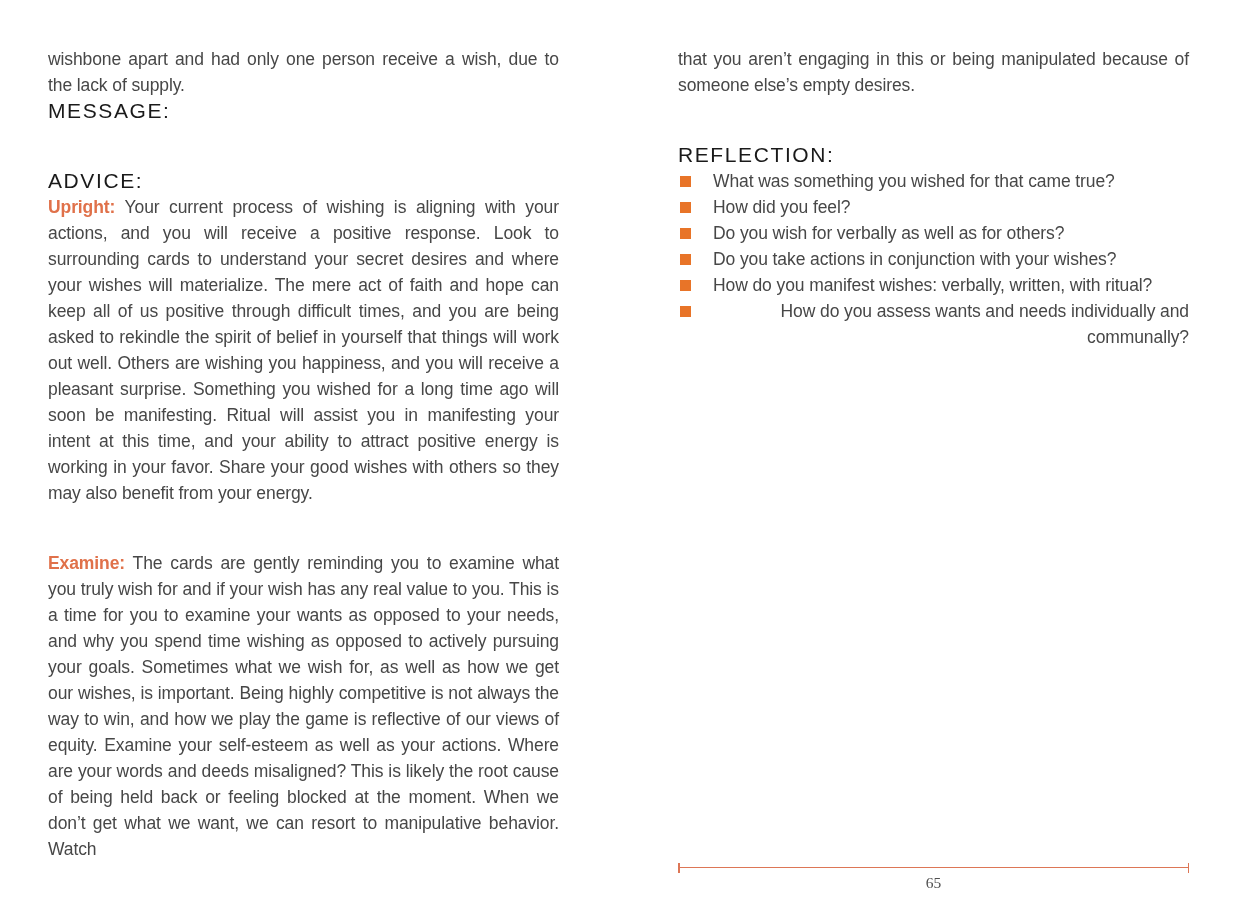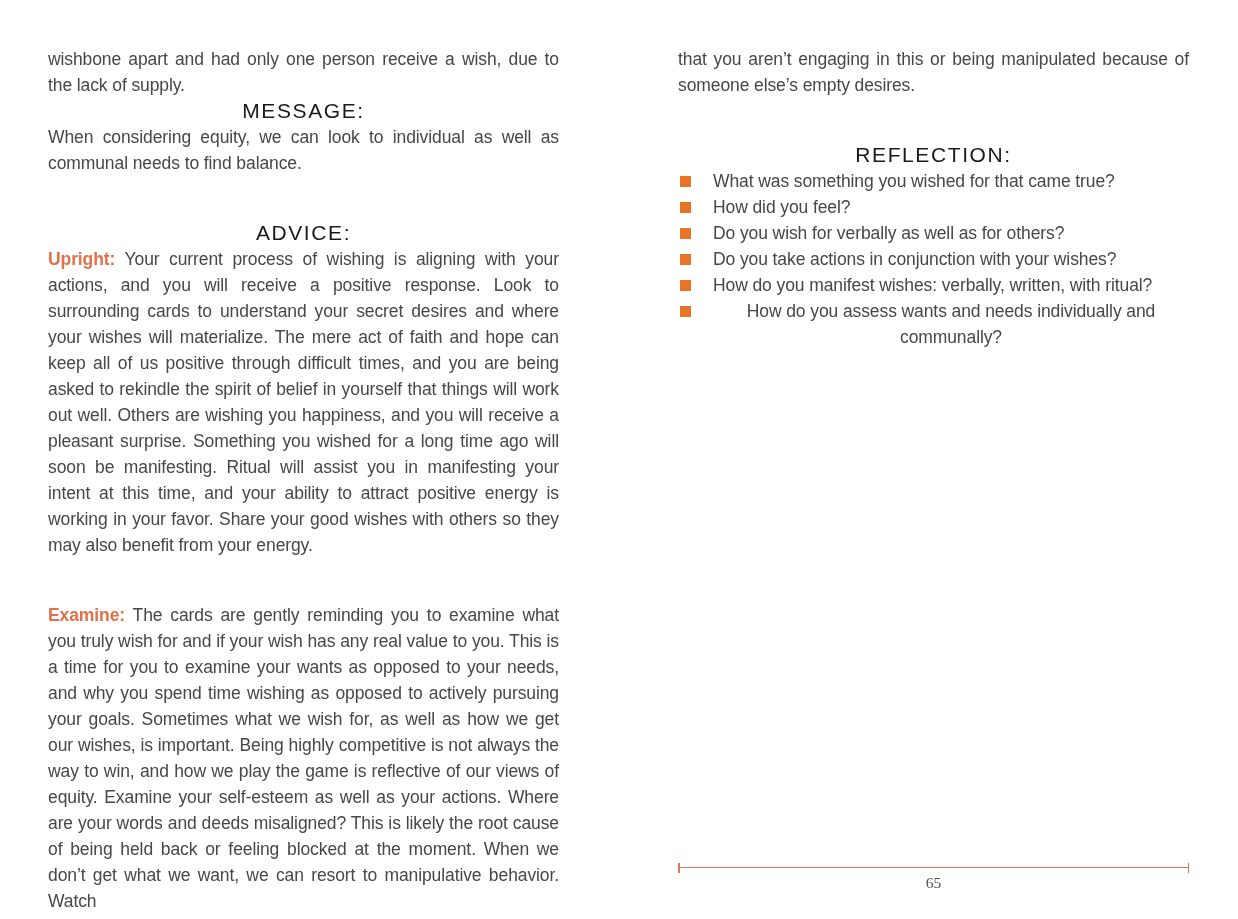--- a/index.html
+++ b/index.html
@@ -43,21 +43,20 @@
     hyphens: auto;
     -webkit-hyphens: auto;
   }
 
   .heading {
     font-size: 21px;
     line-height: 26px;
     font-weight: 500;
     letter-spacing: 1.6px;
     color: var(--heading-text, #1a1a1a);
-    text-align: center;
   }
 
   .gap-above { margin-top: 44px; }
 
   .accent-label {
     color: var(--accent-orange, #e0714a);
     font-weight: bold;
   }
 
   .questions {
@@ -77,21 +76,21 @@
     margin-left: 2px;
     margin-right: 22px;
     background: var(--bullet-orange, #e87428);
   }
 
   .question-text {
     font-size: 17.5px;
     line-height: 26px;
     letter-spacing: -0.1px;
     color: var(--body-text, #474747);
-    text-align: center;
+    text-align: right;
   }
 
   .page-footer {
     position: absolute;
     left: 0;
     right: 0;
     top: 861px;
   }
 
   .footer-rule {
@@ -124,21 +123,20 @@
 <body>
 
 <div class="spread">
 
   <section class="page page-left">
     <div class="page-content">
       <p class="body">wishbone apart and had only one person receive a wish, due to the lack of supply.</p>
 
       <h2 class="heading">MESSAGE:</h2>
 
-      <p class="body">When considering equity, we can look to individual as well as communal needs to find balance.</p>
 
       <h2 class="heading gap-above">ADVICE:</h2>
 
       <p class="body">
         <span class="accent-label">Upright:</span>
         <span>Your current process of wishing is aligning with your actions, and you will receive a positive response. Look to surrounding cards to understand your secret desires and where your wishes will materialize. The mere act of faith and hope can keep all of us positive through difficult times, and you are being asked to rekindle the spirit of belief in yourself that things will work out well. Others are wishing you happiness, and you will receive a pleasant surprise. Something you wished for a long time ago will soon be manifesting. Ritual will assist you in manifesting your intent at this time, and your ability to attract positive energy is working in your favor. Share your good wishes with others so they may also benefit from your energy.</span>
       </p>
 
       <p class="body gap-above">
         <span class="accent-label">Examine:</span>

